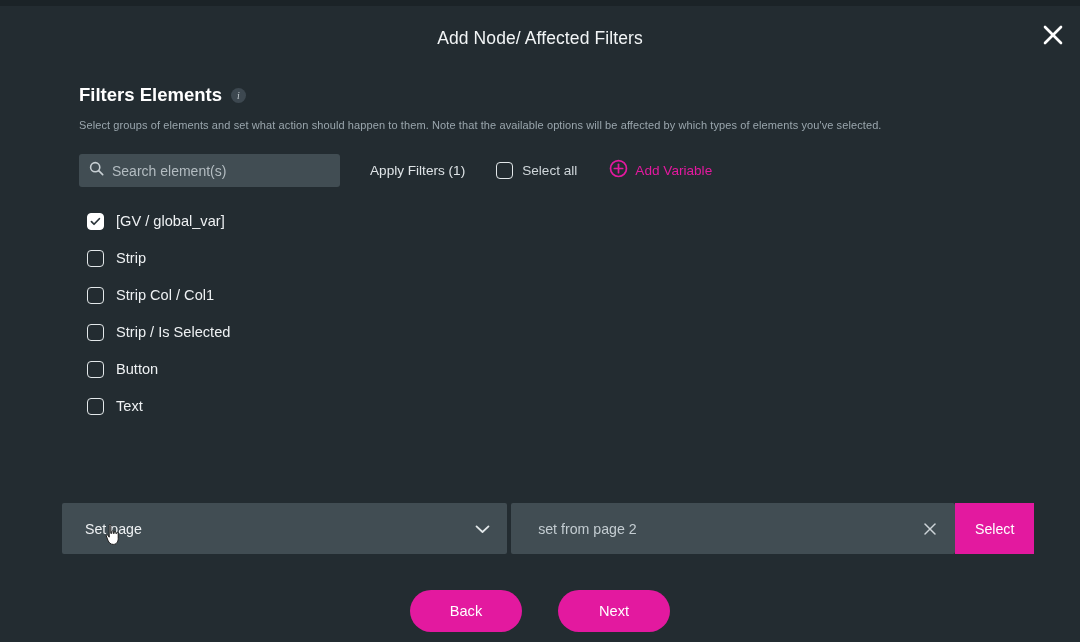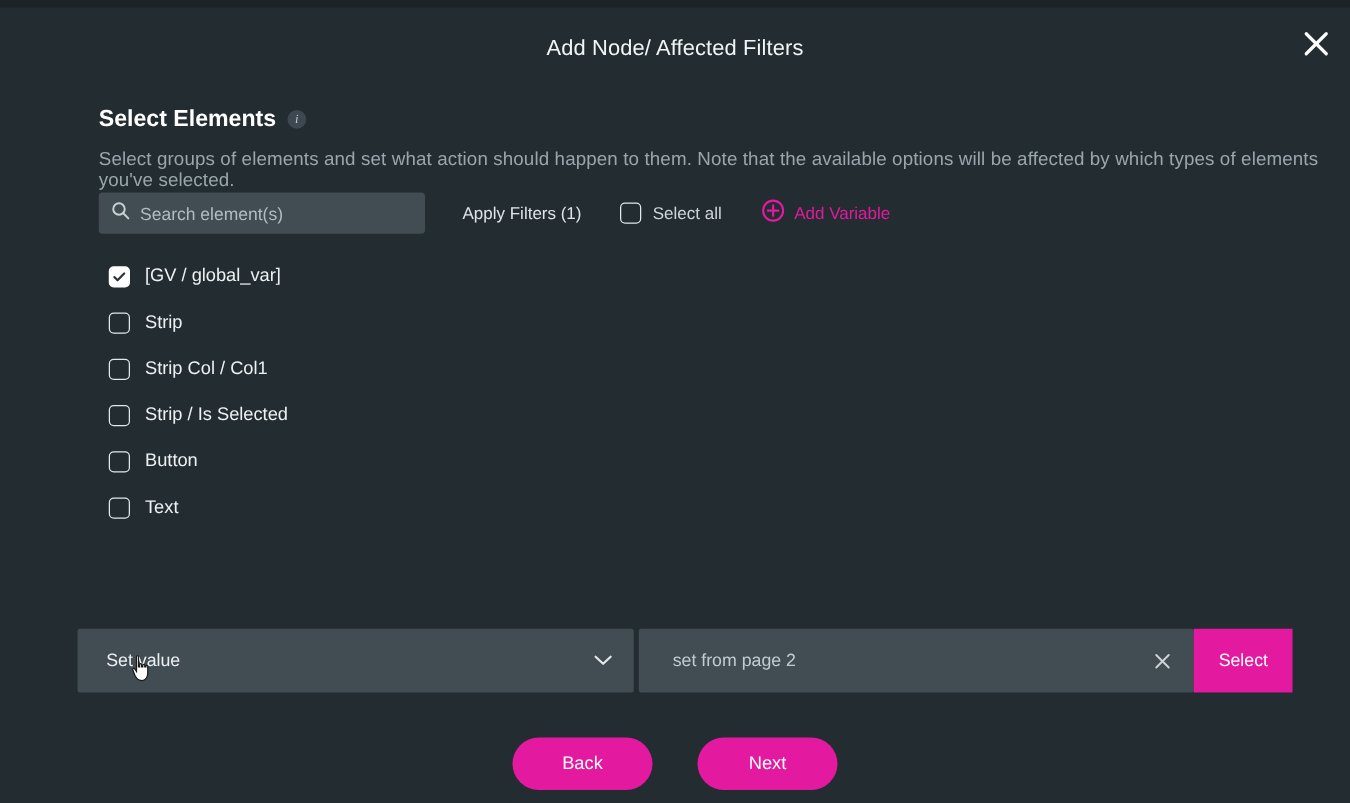--- a/index.html
+++ b/index.html
@@ -74,21 +74,21 @@
     font-style: italic;
     line-height: 15px;
     text-align: center;
     font-family: "Liberation Serif", serif;
     cursor: pointer;
   }
   .section-desc {
     position: absolute;
     top: 113px;
     left: 79px;
-    font-size: 15px;
+    font-size: 11px;
     color: #9aa6ad;
     letter-spacing: .1px;
   }
   .toolbar {
     position: absolute;
     top: 148px;
     left: 79px;
     width: 930px;
     height: 33px;
     display: flex;
@@ -281,21 +281,21 @@
   <div class="close-btn">
     <svg width="22" height="22" viewBox="0 0 22 22">
       <line x1="3" y1="3" x2="19" y2="19" stroke="#ffffff" stroke-width="2.6" stroke-linecap="round"></line>
       <line x1="19" y1="3" x2="3" y2="19" stroke="#ffffff" stroke-width="2.6" stroke-linecap="round"></line>
     </svg>
   </div>
 
   <div class="modal-title">Add Node/ Affected Filters</div>
 
   <div class="section-head">
-    <span class="section-title">Select Elements</span>
+    <span class="section-title">Filters Elements</span>
     <span class="info-icon">i</span>
   </div>
 
   <div class="section-desc">Select groups of elements and set what action should happen to them. Note that the available options will be affected by which types of elements you've selected.</div>
 
   <div class="toolbar">
 
     <div class="search-box">
       <span>
         <svg width="15" height="15" viewBox="0 0 16 16">
@@ -360,21 +360,21 @@
     <div class="elem-row">
       <span class="cbox"></span>
       <span class="elem-label">Text</span>
     </div>
 
   </div>
 
   <div class="action-bar">
 
     <div class="select-field">
-      <span class="select-value">Set value</span>
+      <span class="select-value">Set page</span>
       <span>
         <svg width="15" height="10" viewBox="0 0 16 10">
           <polyline points="1.6,2.2 8,8.2 14.4,2.2" fill="none" stroke="#e3e8ea" stroke-width="1.9" stroke-linecap="round" stroke-linejoin="round"></polyline>
         </svg>
       </span>
     </div>
 
     <div class="value-field">
       <input class="value-input" type="text" value="set from page 2" style="">
       <span class="clear-x">

